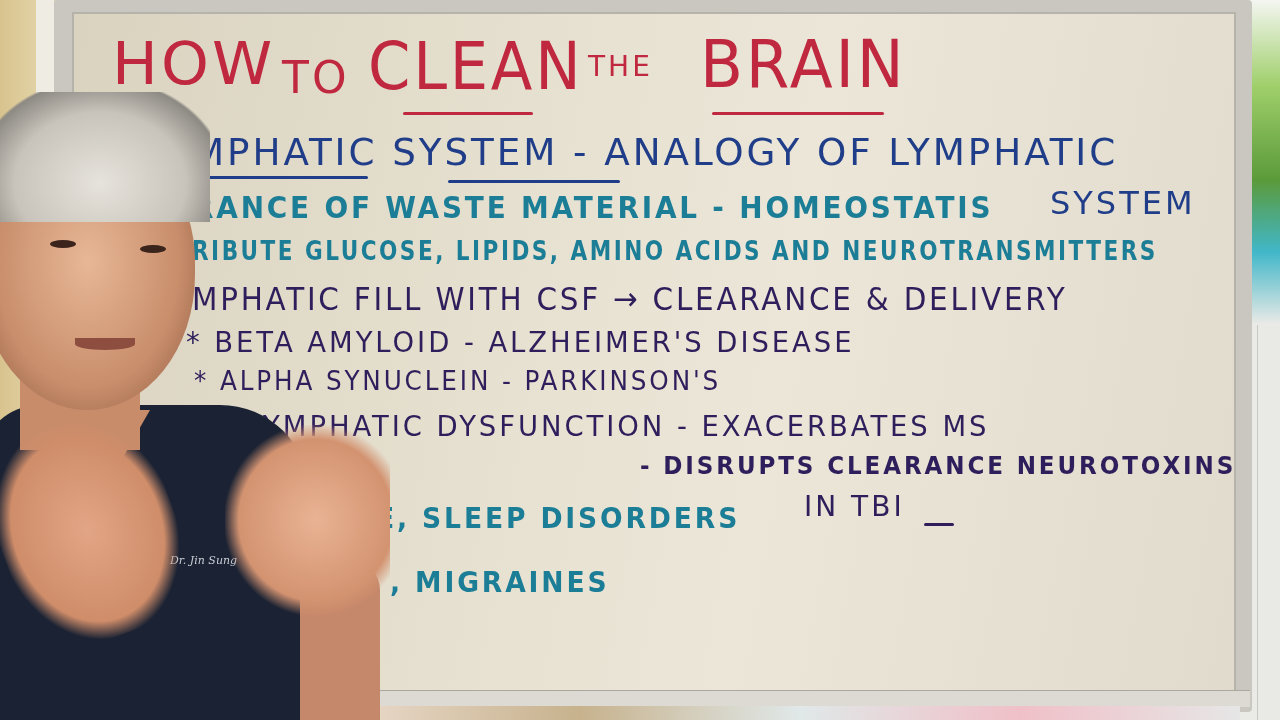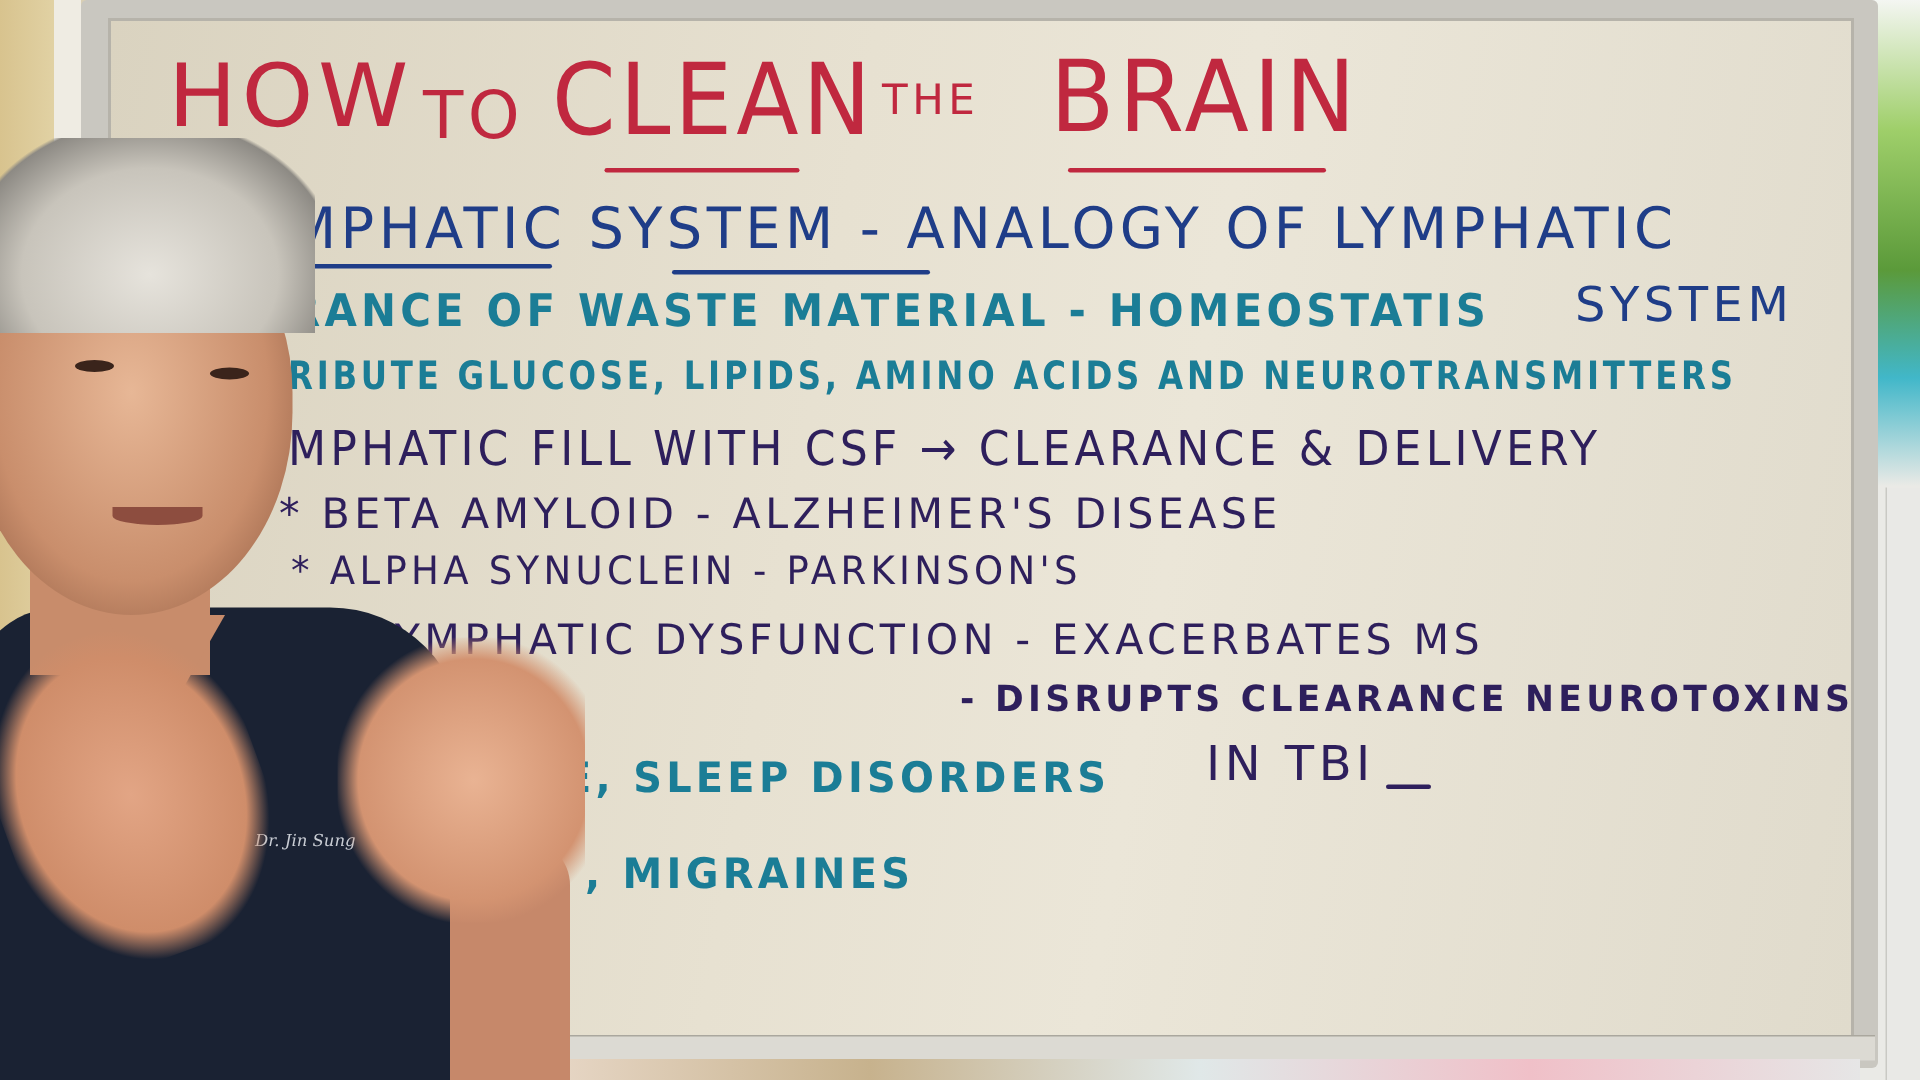--- a/index.html
+++ b/index.html
@@ -86,21 +86,21 @@
   <div class="ink purple" style="left:192px;top:280px;font-size:32px;font-weight:normal;transform:scaleX(0.92);">MPHATIC FILL WITH CSF → CLEARANCE &amp; DELIVERY</div>
 
   <div class="ink purple" style="left:186px;top:326px;font-size:28px;font-weight:normal;transform:scaleX(0.98);">* BETA AMYLOID - ALZHEIMER'S DISEASE</div>
 
   <div class="ink purple" style="left:194px;top:366px;font-size:26px;font-weight:normal;transform:scaleX(0.95);">* ALPHA SYNUCLEIN - PARKINSON'S</div>
 
   <div class="ink purple" style="left:196px;top:410px;font-size:28px;font-weight:normal;transform:scaleX(0.98);">* GLYMPHATIC DYSFUNCTION - EXACERBATES MS</div>
 
   <div class="ink purple" style="left:640px;top:452px;font-size:24px;transform:scaleX(0.96);">- DISRUPTS CLEARANCE NEUROTOXINS</div>
 
-  <div class="ink purple" style="left:804px;top:490px;font-size:32px;font-weight:normal;">IN TBI</div>
+  <div class="ink purple" style="left:804px;top:490px;font-size:28px;font-weight:normal;">IN TBI</div>
   <div class="uline" style="left:924px;top:523px;width:30px;background:#2e1f5c;"></div>
 
   <div class="ink teal" style="left:376px;top:502px;font-size:28px;transform:scaleX(0.95);">E, SLEEP DISORDERS</div>
 
   <div class="ink teal" style="left:390px;top:566px;font-size:28px;transform:scaleX(0.95);">, MIGRAINES</div>
 
   <div class="person">
     <div class="shirt"></div>
     <div class="neck"></div>
     <div class="collar"></div>

